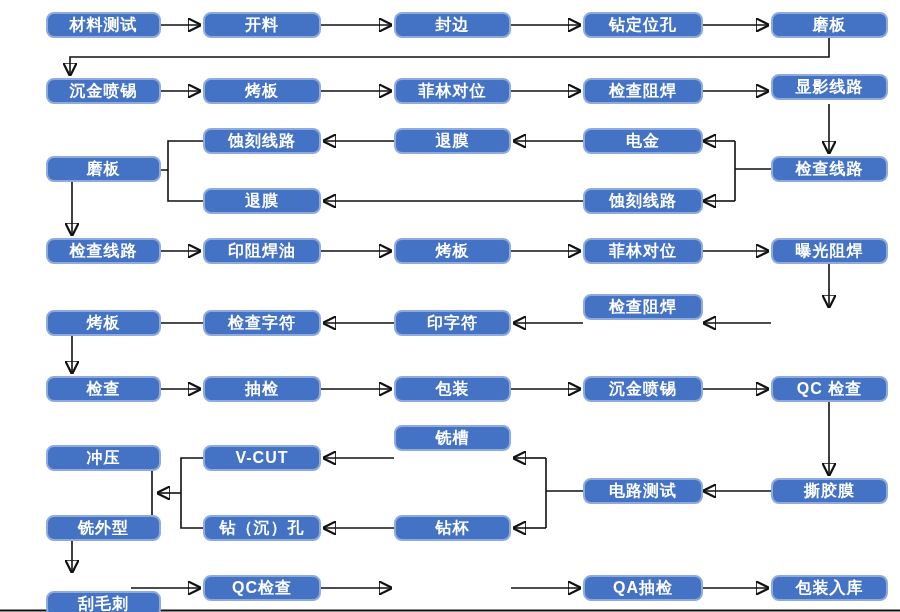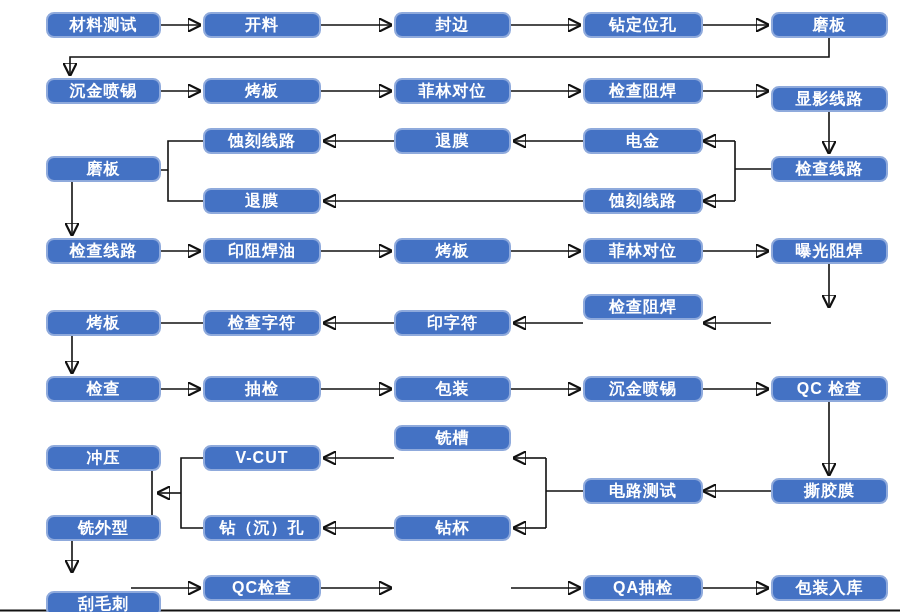--- a/index.html
+++ b/index.html
@@ -111,21 +111,21 @@
   <div class="node c1" style="top:12px">材料测试</div>
   <div class="node c2" style="top:12px">开料</div>
   <div class="node c3" style="top:12px">封边</div>
   <div class="node c4" style="top:12px">钻定位孔</div>
   <div class="node c5" style="top:12px">磨板</div>
 
   <div class="node c1" style="top:78px">沉金喷锡</div>
   <div class="node c2" style="top:78px">烤板</div>
   <div class="node c3" style="top:78px">菲林对位</div>
   <div class="node c4" style="top:78px">检查阻焊</div>
-  <div class="node c5" style="top:86px">显影线路</div>
+  <div class="node c5" style="top:74px">显影线路</div>
 
   <div class="node c2" style="top:128px">蚀刻线路</div>
   <div class="node c3" style="top:128px">退膜</div>
   <div class="node c4" style="top:128px">电金</div>
 
   <div class="node c1" style="top:156px">磨板</div>
   <div class="node c5" style="top:156px">检查线路</div>
 
   <div class="node c2" style="top:188px">退膜</div>
   <div class="node c4" style="top:188px">蚀刻线路</div>

